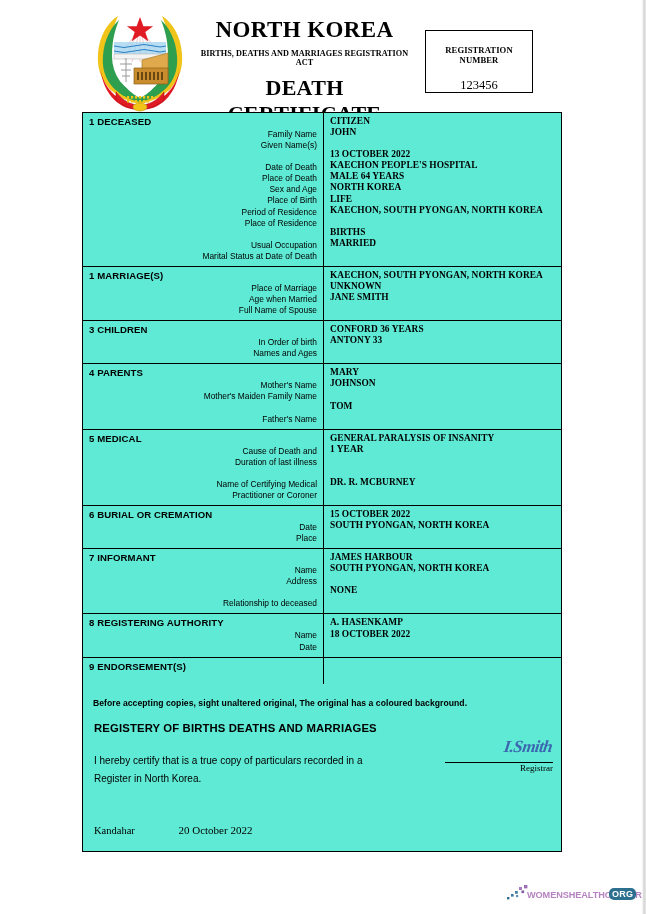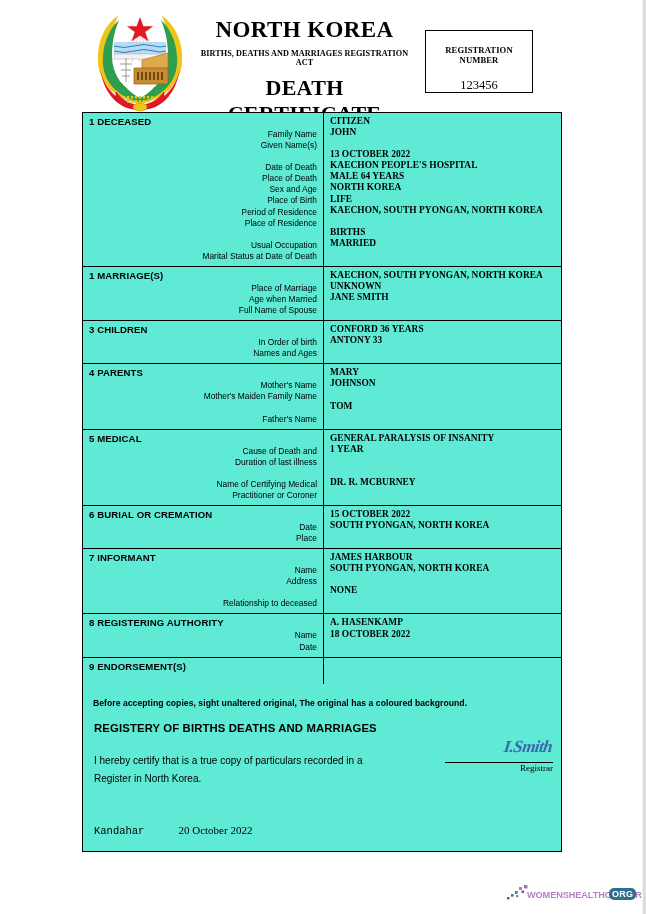--- a/index.html
+++ b/index.html
@@ -130,21 +130,21 @@
   #sign-rule {
     border-bottom: 1.2px solid #000; margin-top: 7px;
   }
   #registrar-label {
     font-family: "Liberation Serif", serif; font-size: 9px; 
   }
   #place-date-row {
     position: relative; padding: 5px 0 13px 11px;
   }
   #place-name {
-    font-family: Liberation Mono, monospace; font-size: 10.5px;
+    font-family: Liberation Serif, serif; font-size: 10.5px;
     display: inline-block; width: 80px; margin-top: 14px;
   }
   #cert-date {
     font-family: "Liberation Serif", serif; font-size: 11px;
     display: inline-block;
   }
 
   
   #wm {
     position: absolute; left: 505px; top: 884px; width: 130px; height: 24px;

